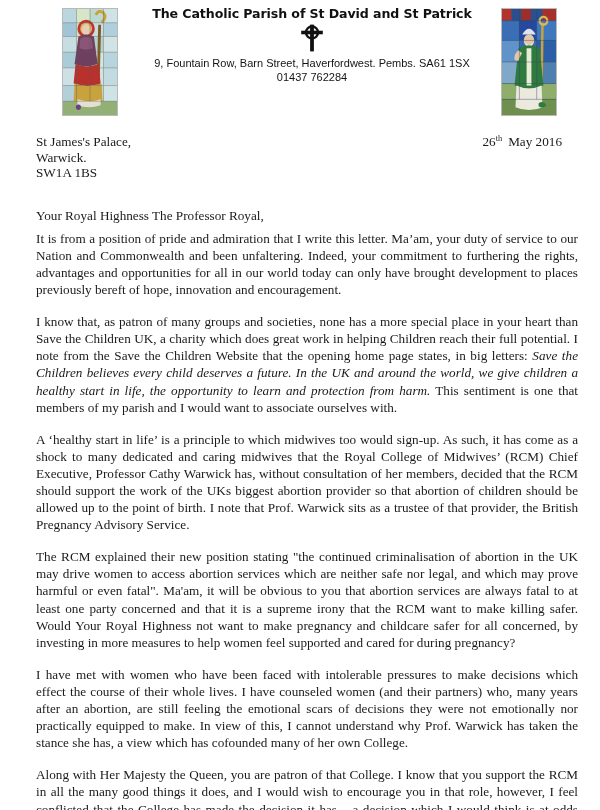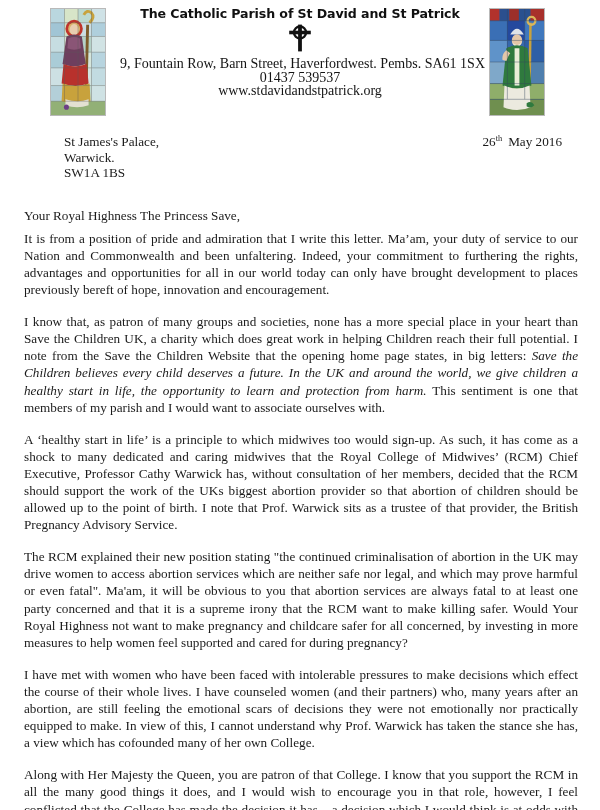--- a/index.html
+++ b/index.html
@@ -12,20 +12,21 @@
     height: 810px;
     overflow: hidden;
     font-family: "Liberation Serif", serif;
     color: #1a1a1a;
   }
   .page {
     position: relative;
     width: 600px;
     height: 810px;
     box-sizing: border-box;
+    padding-left: 12px;
   }
 
   
   .letterhead {
     position: relative;
     height: 122px;
     padding: 6px 0 0 0;
   }
   .glass {
     position: absolute;
@@ -57,40 +58,40 @@
     color: #111111;
     margin: 0;
   }
   .cross-wrap {
     margin-top: 2px;
     height: 28px;
     line-height: 0;
   }
   .contact-block {
     margin-top: 5px;
-    font-family: Liberation Serif, serif;
-    font-size: 14px;
+    font-family: Liberation Sans, sans-serif;
+    font-size: 11px;
     line-height: 13.5px;
     color: #141414;
   }
   .contact-block div { white-space: nowrap; }
 
   
   .letter {
     padding: 0 22px 0 24px;
   }
   .addr-row {
     position: relative;
     margin-top: 6px;
   }
   .address {
     font-size: 13.2px;
     line-height: 15.6px;
   }
-  .address div { white-space: nowrap; margin-left: 40px; }
+  .address div { white-space: nowrap; }
   .date {
     position: absolute;
     right: 16px;
     top: 0;
     font-size: 13.2px;
     line-height: 15.6px;
     white-space: nowrap;
   }
   .date sup {
     font-size: 8.4px;
@@ -180,22 +181,21 @@
       <div class="parish-title">The Catholic Parish of St David and St Patrick</div>
       <div class="cross-wrap">
         <svg width="26" height="28" viewBox="0 0 26 28">
           <circle cx="13" cy="8.5" r="6" fill="none" stroke="#111111" stroke-width="2.4"></circle>
           <rect x="11.1" y="0.6" width="3.8" height="26.8" fill="#111111"></rect>
           <rect x="2.2" y="6.7" width="21.6" height="3.6" fill="#111111"></rect>
         </svg>
       </div>
       <div class="contact-block">
         <div>9, Fountain Row, Barn Street, Haverfordwest. Pembs. SA61 1SX</div>
-        <div>01437 539537</div>
-        <div>www.stdavidandstpatrick.org</div>
+        <div>01437 762284</div>
       </div>
     </div>
 
     <div class="glass glass-right">
       <svg viewBox="0 0 56 108" preserveAspectRatio="none">
         <rect x="0" y="0" width="56" height="108" fill="#2f5e9e"></rect>
         <g>
           <rect x="0" y="0" width="10" height="12" fill="#b2322c"></rect>
           <rect x="10" y="0" width="10" height="12" fill="#2b4f8e"></rect>
           <rect x="20" y="0" width="10" height="12" fill="#9c2f2a"></rect>
@@ -242,21 +242,21 @@
 
     <div class="addr-row">
       <div class="address">
         <div>St James's Palace,</div>
         <div>Warwick.</div>
         <div>SW1A 1BS</div>
       </div>
       <div class="date"><span>26</span><sup>th</sup><span class="gap"></span><span>May 2016</span></div>
     </div>
 
-    <div class="salutation">Your Royal Highness The Princess Save,</div>
+    <div class="salutation">Your Royal Highness The Professor Royal,</div>
 
     <p class="para first">It is from a position of pride and admiration that I write this letter. Ma’am, your duty of service to our Nation and Commonwealth and been unfaltering. Indeed, your commitment to furthering the rights, advantages and opportunities for all in our world today can only have brought development to places previously bereft of hope, innovation and encouragement.</p>
 
     <p class="para"><span>I know that, as patron of many groups and societies, none has a more special place in your heart than Save the Children UK, a charity which does great work in helping Children reach their full potential. I note from the Save the Children Website that the opening home page states, in big letters: </span><i>Save the Children believes every child deserves a future. In the UK and around the world, we give children a healthy start in life, the opportunity to learn and protection from harm.</i><span> This sentiment is one that members of my parish and I would want to associate ourselves with.</span></p>
 
     <p class="para">A ‘healthy start in life’ is a principle to which midwives too would sign-up. As such, it has come as a shock to many dedicated and caring midwives that the Royal College of Midwives’ (RCM) Chief Executive, Professor Cathy Warwick has, without consultation of her members, decided that the RCM should support the work of the UKs biggest abortion provider so that abortion of children should be allowed up to the point of birth. I note that Prof. Warwick sits as a trustee of that provider, the British Pregnancy Advisory Service.</p>
 
     <p class="para">The RCM explained their new position stating "the continued criminalisation of abortion in the UK may drive women to access abortion services which are neither safe nor legal, and which may prove harmful or even fatal". Ma'am, it will be obvious to you that abortion services are always fatal to at least one party concerned and that it is a supreme irony that the RCM want to make killing safer. Would Your Royal Highness not want to make pregnancy and childcare safer for all concerned, by investing in more measures to help women feel supported and cared for during pregnancy?</p>
 
     <p class="para">I have met with women who have been faced with intolerable pressures to make decisions which effect the course of their whole lives. I have counseled women (and their partners) who, many years after an abortion, are still feeling the emotional scars of decisions they were not emotionally nor practically equipped to make.  In view of this, I cannot understand why Prof. Warwick has taken the stance she has, a view which has cofounded many of her own College.</p>

